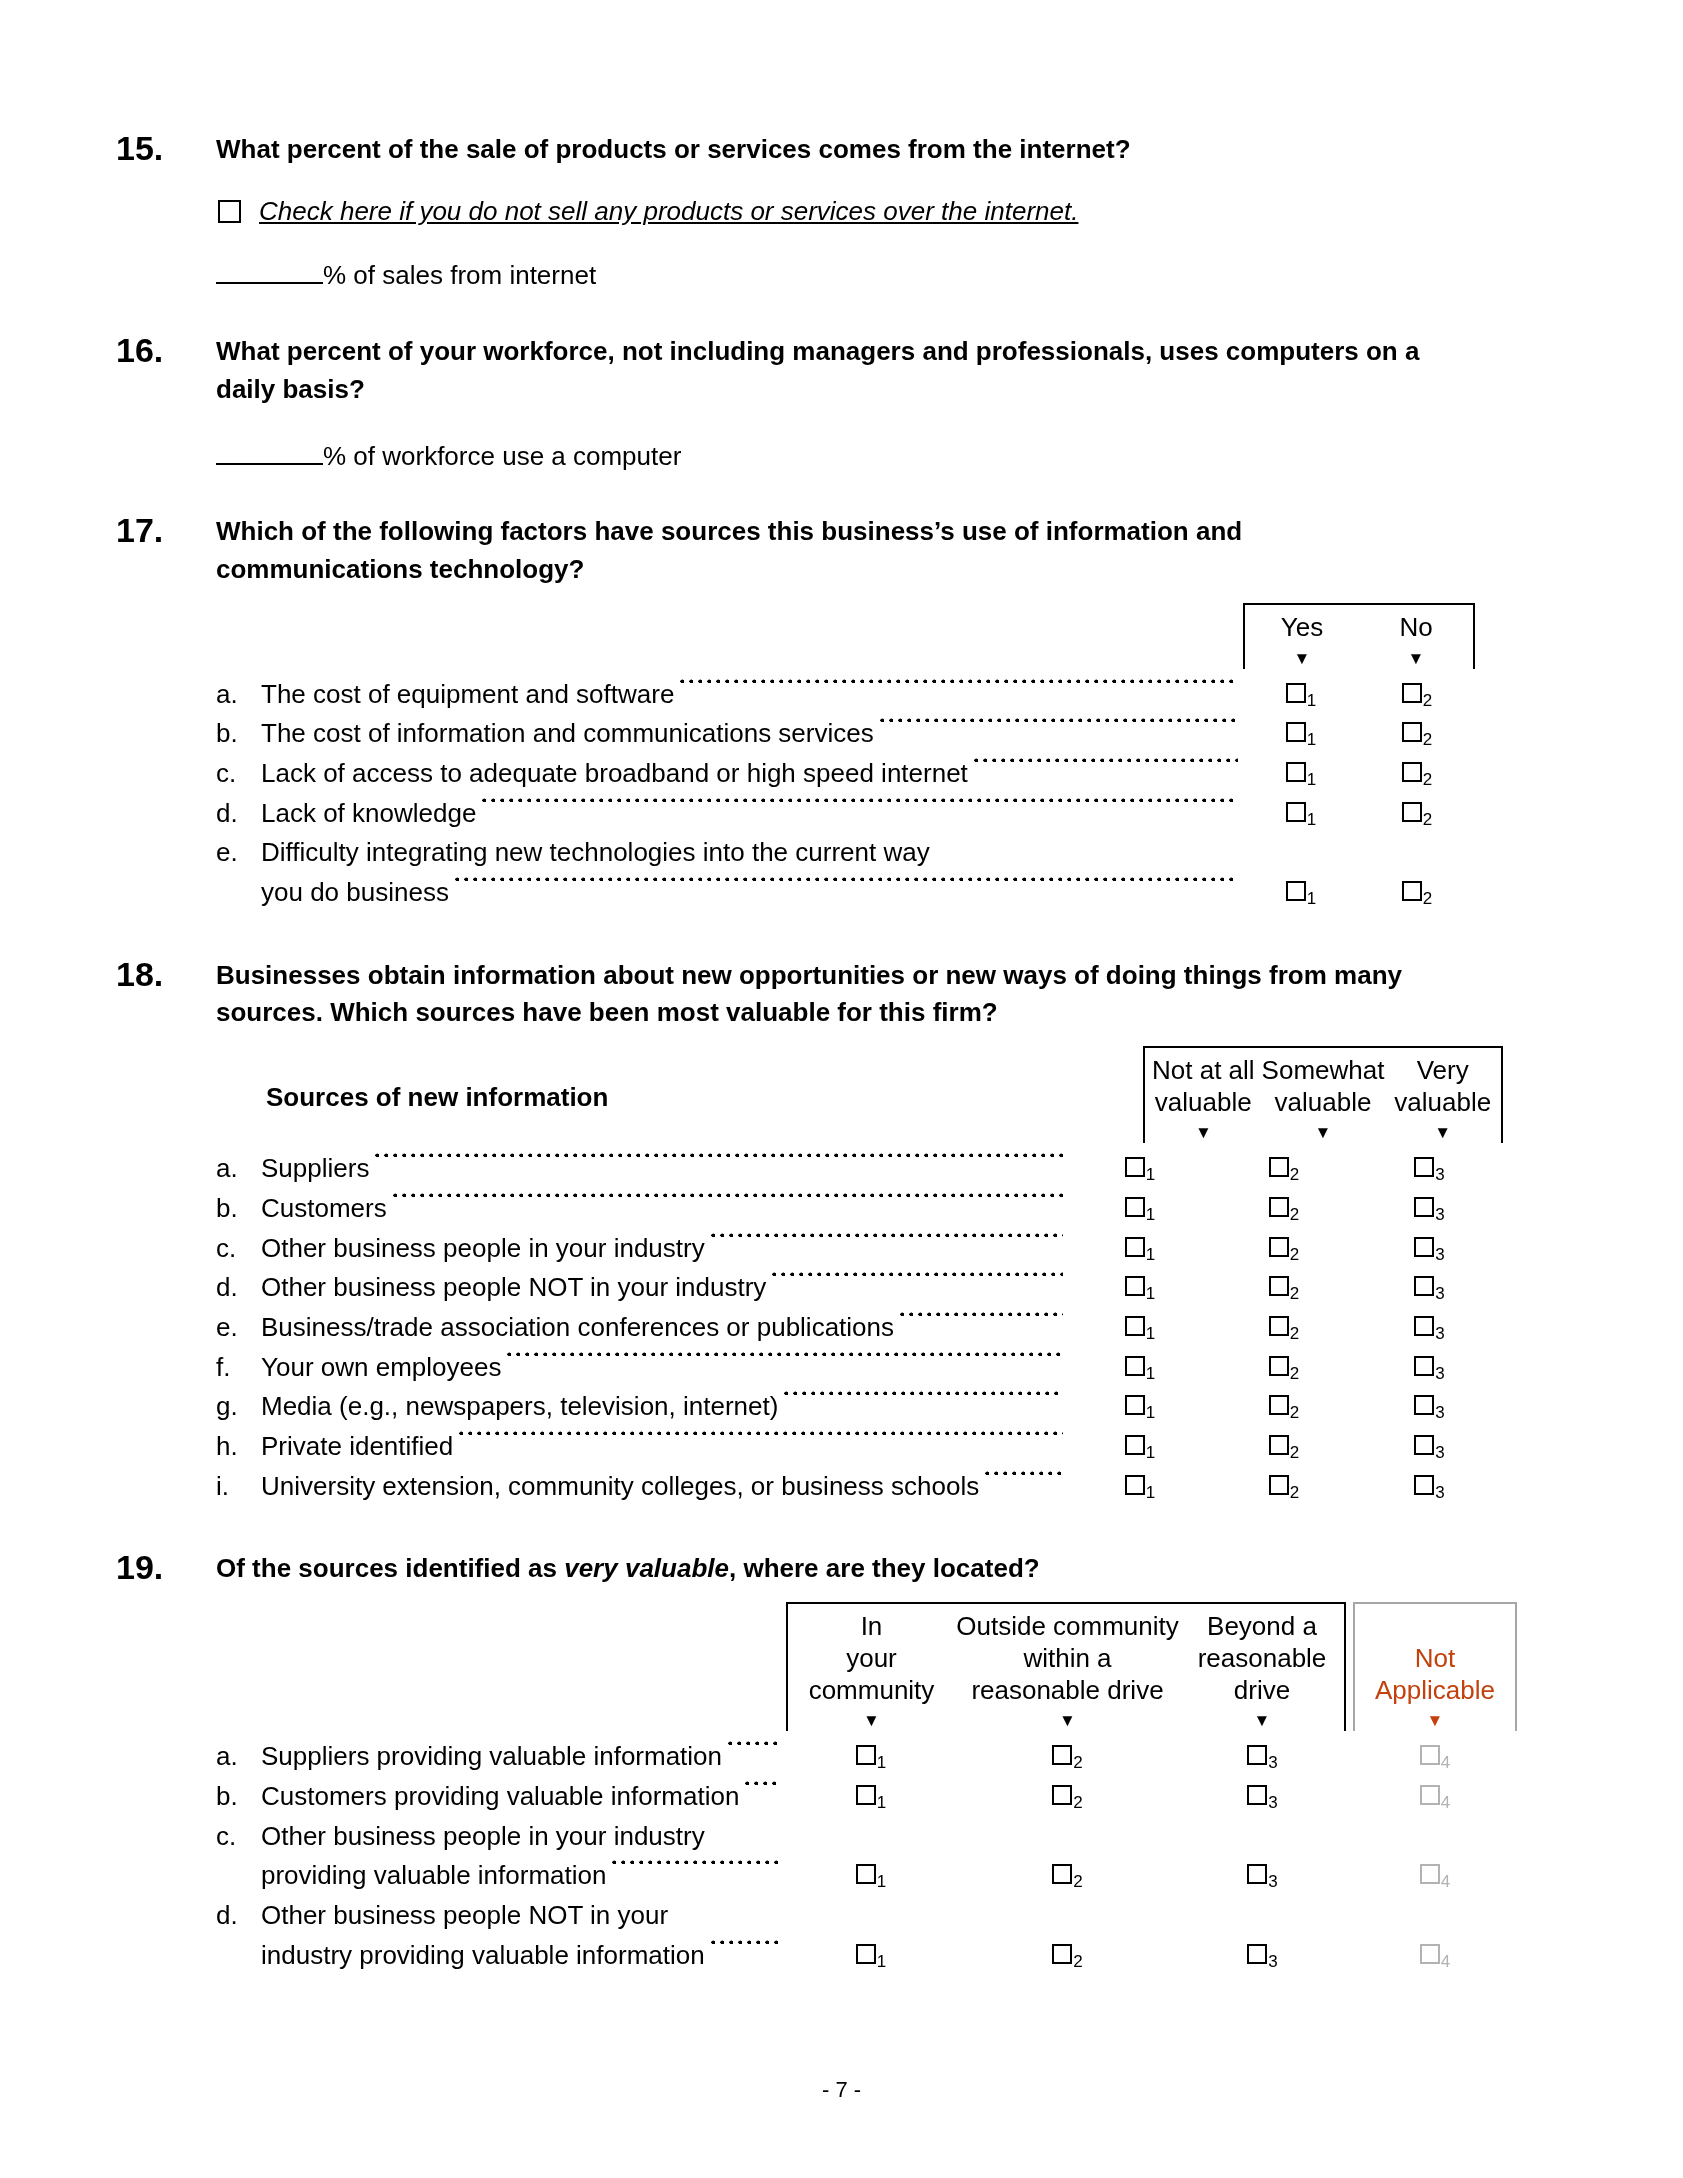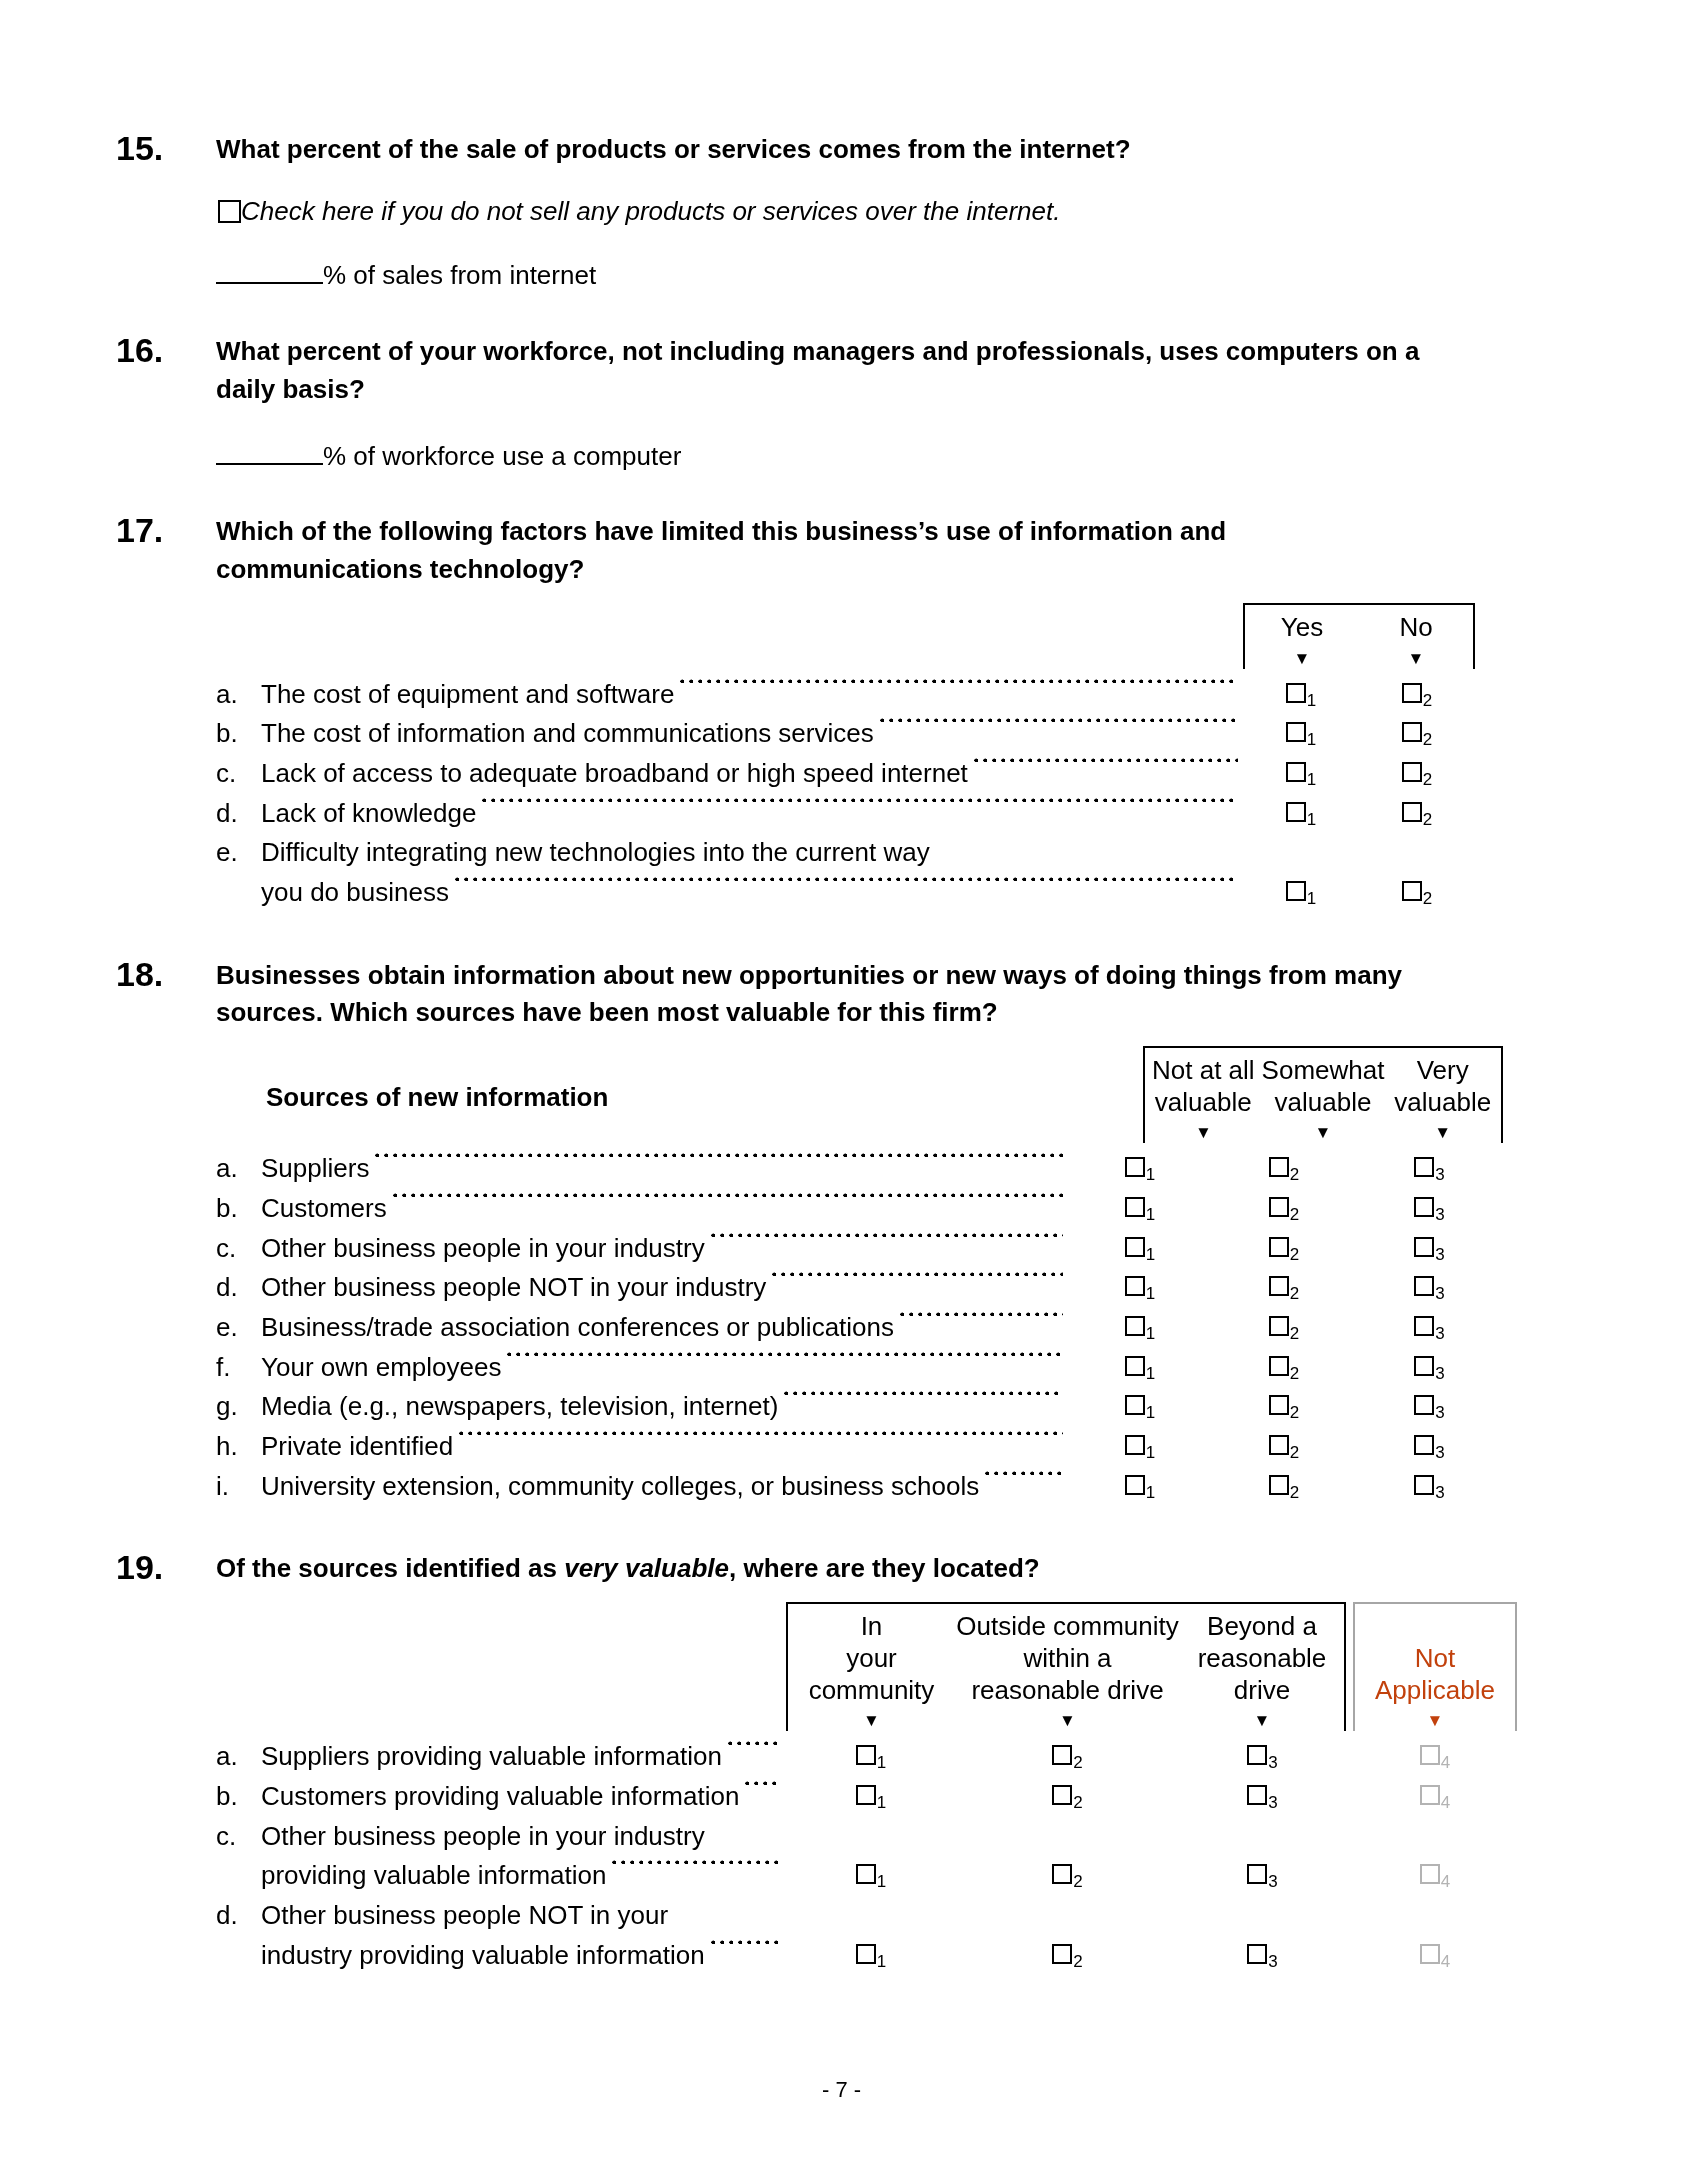--- a/index.html
+++ b/index.html
@@ -11,21 +11,21 @@
     font-size:26px; overflow:hidden;
   }
   .content { position:absolute; left:116px; top:131px; width:1401px; }
 
   .q { display:flex; margin-bottom:40px; }
   .qnum { flex:0 0 100px; font-size:34px; font-weight:700; line-height:1.05; }
   .qbody { flex:1; min-width:0; }
   .qtext { font-weight:700; line-height:1.45; white-space:pre-line; }
   .em-bi { font-style:italic; }
 
-  .optout { display:flex; align-items:center; margin:26px 0 0 2px; }
+  .optout { display:flex; align-items:center; gap:18px; margin:26px 0 0 2px;text-decoration:underline; }
   .bigbox { width:23px; height:23px; border:2.5px solid #000; flex:0 0 23px; background:#fff; }
   .optout-text { font-style:italic; line-height:1.3; }
 
   .blankline { margin-top:26px; line-height:1.3; }
   .blank { display:inline-block; width:107px; height:30px; border-bottom:2.2px solid #000; vertical-align:baseline; }
 
   .table { margin-top:14px; }
   .t17 { width:1259px; }
   .t18 { width:1287px; }
   .t19 { width:1301px; }
@@ -99,21 +99,21 @@
 daily basis?</div>
       <div class="blankline">
         <span class="blank"></span><span>% of workforce use a computer</span>
       </div>
     </div>
   </div>
 
   <div class="q">
     <div class="qnum">17.</div>
     <div class="qbody">
-      <div class="qtext">Which of the following factors have limited this business’s use of information and
+      <div class="qtext">Which of the following factors have sources this business’s use of information and
 communications technology?</div>
       <div class="table t17">
         <div class="thead">
           <div class="spacer"></div>
           <div class="hbox hbox17">
             <div class="hcol">
               <div class="hlabel">Yes</div>
               <div class="arrow">▼</div>
             </div>
             <div class="hcol">

